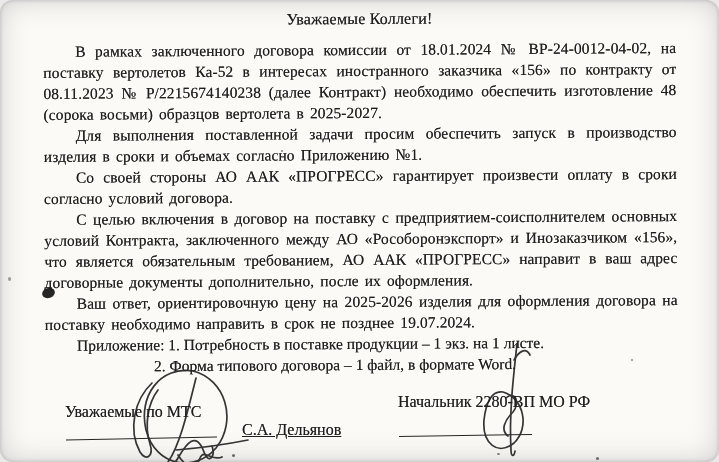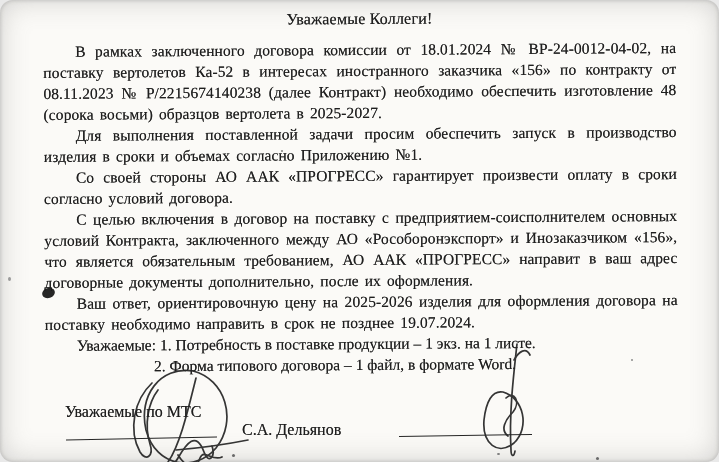--- a/index.html
+++ b/index.html
@@ -21,21 +21,21 @@
   .salutation { margin:0 0 11px 0; text-align:center; font-size:16px; letter-spacing:.2px; }
   .para {
     margin:0; font-size:15.5px; line-height:21px;
     text-align:justify; text-indent:32px; word-spacing:2px; letter-spacing:.1px;
   }
   .attachments { margin:0; }
   .att-line1 { margin:0; font-size:15.5px; line-height:21px; text-indent:32px; }
   .att-line2 { margin:0; font-size:15.5px; line-height:21px; padding-left:109px; }
   .sig-text { position:absolute; font-size:16px; white-space:nowrap; text-shadow:0 0 .45px rgba(30,30,30,.7); }
   .sig-title-left  { left:65px;  top:403px; }
-  .sig-name-left   { left:242px; top:421px; }
+  .sig-name-left   { left:242px; top:421px;text-decoration:underline; }
   .sig-title-right { left:398px; top:393px; }
   .sig-name-right  { left:545px; top:417px; }
   .sig-line { position:absolute; height:0; border-top:1.4px solid #262626; }
   .sig-line-left  { left:66px;  top:438px; width:151px; transform:rotate(-1.2deg); }
   .sig-line-right { left:399px; top:435px; width:133px; transform:rotate(-0.9deg); }
   .autograph { position:absolute; left:0; top:0; pointer-events:none; }
   .ink-blot { position:absolute; left:42px; top:288px; width:13px; height:10px;
               background:#161616; border-radius:50%; transform:rotate(-18deg); opacity:.93; }
   .speck { position:absolute; border-radius:50%; background:#6a6a6a; }
   .spk1 { left:232px; top:454px; width:3px; height:3px; }
@@ -51,27 +51,28 @@
 <div class="page">
 
   <div class="content">
     <p class="salutation">Уважаемые Коллеги!</p>
     <p class="para">В рамках заключенного договора комиссии от 18.01.2024 № ВР-24-0012-04-02, на поставку вертолетов Ка-52 в интересах иностранного заказчика «156» по контракту от 08.11.2023 № Р/2215674140238 (далее Контракт) необходимо обеспечить изготовление 48 (сорока восьми) образцов вертолета в 2025-2027.</p>
     <p class="para">Для выполнения поставленной задачи просим обеспечить запуск в производство изделия в сроки и объемах согласно Приложению №1.</p>
     <p class="para">Со своей стороны АО ААК «ПРОГРЕСС» гарантирует произвести оплату в сроки согласно условий договора.</p>
     <p class="para">С целью включения в договор на поставку с предприятием-соисполнителем основных условий Контракта, заключенного между АО «Рособоронэкспорт» и Инозаказчиком «156», что является обязательным требованием, АО ААК «ПРОГРЕСС» направит в ваш адрес договорные документы дополнительно, после их оформления.</p>
     <p class="para">Ваш ответ, ориентировочную цену на 2025-2026 изделия для оформления договора на поставку необходимо направить в срок не позднее 19.07.2024.</p>
     <div class="attachments">
-      <p class="att-line1"><span>Уважаемые:</span> <span>1. Потребность в поставке продукции – 1 экз. на 1 листе.</span></p>
+      <p class="att-line1"><span>Приложение:</span> <span>1. Потребность в поставке продукции – 1 экз. на 1 листе.</span></p>
       <p class="att-line2">2. Форма типового договора – 1 файл, в формате Word.</p>
     </div>
   </div>
 
   <div class="sig-text sig-title-left">Уважаемые по МТС</div>
   <div class="sig-text sig-name-left">С.А. Дельянов</div>
+  <div class="sig-text sig-title-right">Начальник 2280-ВП МО РФ</div>
 
   <div class="sig-line sig-line-left"></div>
   <div class="sig-line sig-line-right"></div>
 
   <svg class="autograph" width="719" height="462" viewBox="0 0 719 462">
     <g stroke="#242424" stroke-width="1.7" fill="none" stroke-linecap="round" opacity="0.92">
       <path d="M 193,371 C 225,379 238,420 216,448 C 196,472 156,468 146,430 C 138,396 160,366 193,371 Z"></path>
       <path d="M 152,383 C 134,400 128,430 140,452 C 146,462 154,456 150,444 C 144,425 148,403 158,390"></path>
       <path d="M 196,378 C 188,410 180,445 168,462 C 162,470 172,468 178,458 C 186,444 196,430 204,452 C 208,464 216,458 212,446"></path>
       <path d="M 178,455 C 186,468 196,470 200,458 C 204,448 212,462 222,457"></path>

